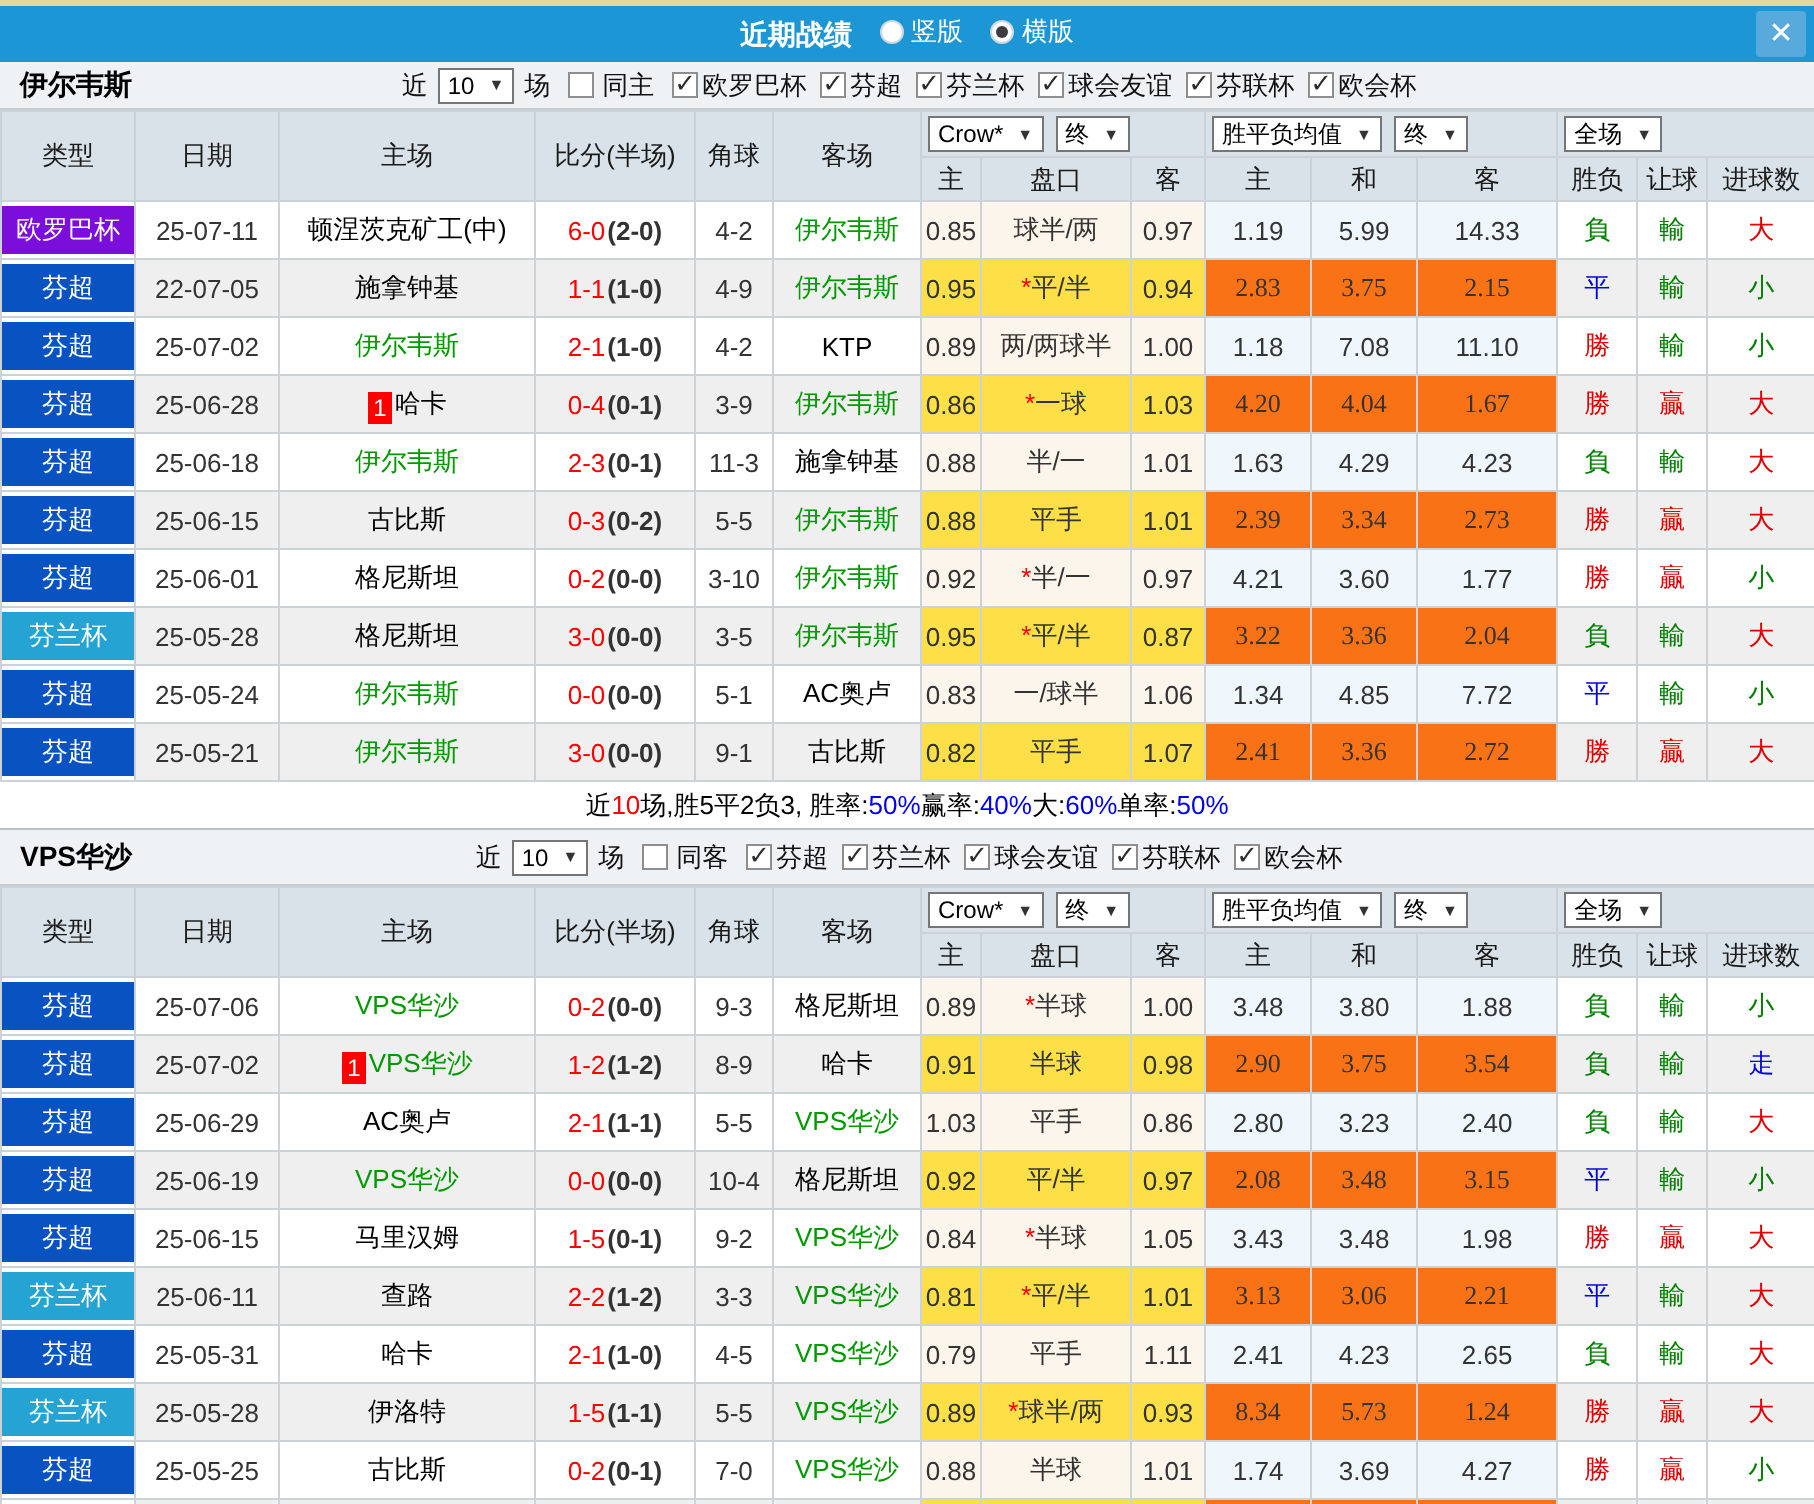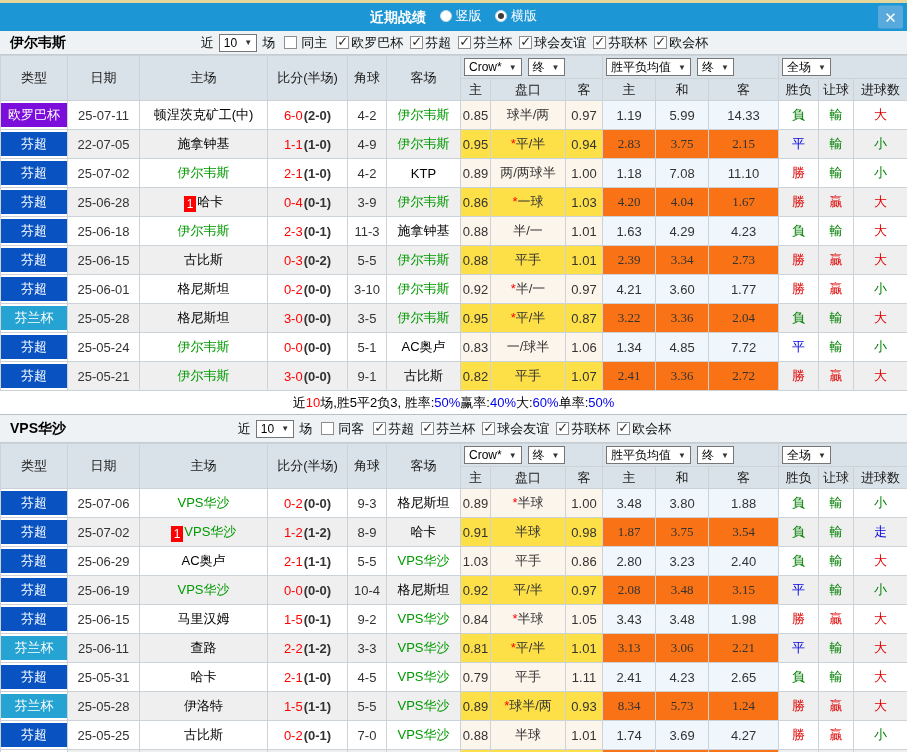--- a/index.html
+++ b/index.html
@@ -509,21 +509,21 @@
               <div class="type-badge" style="background: rgb(8, 83, 193);">芬超</div>
             </td>
             <td class="base">25-07-02</td>
             <td class="base"><span class="badge1">1</span><span class="team-green">VPS华沙</span></td>
             <td class="base"><span class="ft">1-2</span><span class="ht">(1-2)</span></td>
             <td class="base">8-9</td>
             <td class="base"><span class="team-black">哈卡</span></td>
             <td class="cream">0.91</td>
             <td class="cream"><span>半球</span></td>
             <td class="cream">0.98</td>
-            <td class="cblue">1.87</td>
+            <td class="cblue">2.90</td>
             <td class="cblue">3.75</td>
             <td class="cblue">3.54</td>
             <td class="base t-g">負</td>
             <td class="base t-g">輸</td>
             <td class="base t-b">走</td>
           </tr>
           <tr class="odd">
             <td>
               <div class="type-badge" style="background: rgb(8, 83, 193);">芬超</div>
             </td>

